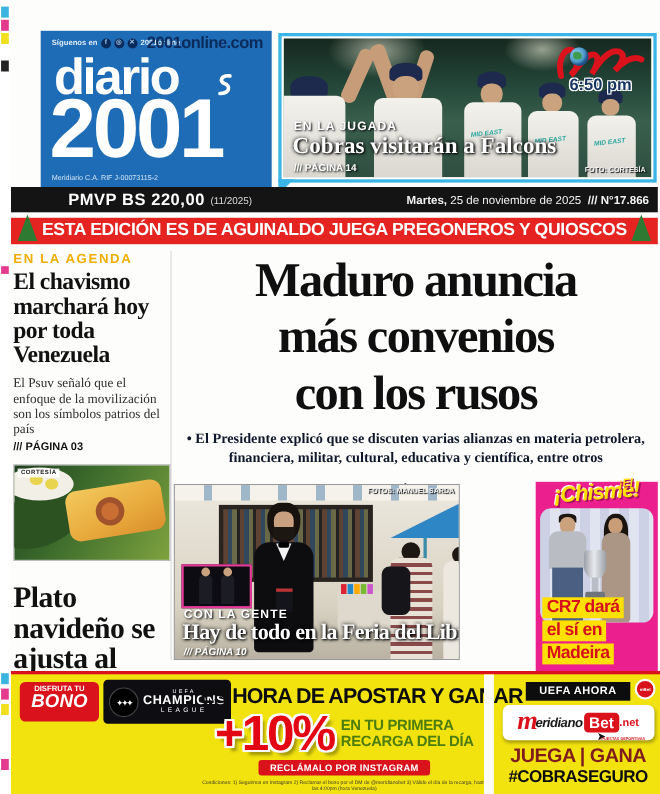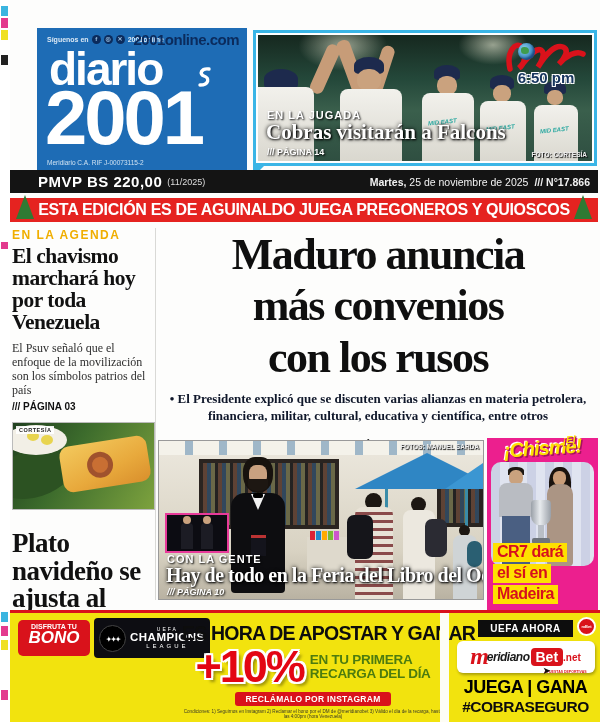--- a/index.html
+++ b/index.html
@@ -52,21 +52,21 @@
   .pm-globe { position:absolute; left:14px; top:6px; width:17px; height:17px; border-radius:50%;
     background:radial-gradient(circle at 35% 35%, #8fd0ef, #2d7fb8 70%); box-shadow:inset -2px -2px 2px rgba(0,0,60,.4); }
   .pm-globe:after { content:""; position:absolute; left:3px; top:4px; width:8px; height:7px;
     background:#3f9c4e; border-radius:40% 60% 50% 50%; }
   .pm-time { position:relative; margin-top:32px; color:#16355e; font-size:15px; font-weight:900;
     text-shadow:1px 1px 0 #fff,-1px -1px 0 #fff,1px -1px 0 #fff,-1px 1px 0 #fff; }
 
   
   .price-bar { position:absolute; left:10px; top:170px; width:588px; height:23px; background:#141414;
     color:#fff; display:flex; align-items:center; }
-  .price-label { margin-left:28px; font-size:15px; font-weight:900; letter-spacing:0.5px; }
+  .price-label { margin-left:52px; font-size:15px; font-weight:900; letter-spacing:0.5px; }
   .price-period { margin-left:5px; font-size:9px; color:#ddd; }
   .date-group { margin-left:auto; margin-right:8px; font-size:10.5px; color:#f2f2f2; }
   .date-day { font-weight:900; }
   .issue { font-weight:bold; margin-left:6px; }
 
   
   .banner { position:absolute; left:10px; top:198px; width:588px; height:24px; background:#e52320;
     display:flex; align-items:center; justify-content:center; }
   .banner-text { color:#fff; font-weight:900; font-size:16px; letter-spacing:-0.3px; }
   .tree { position:absolute; top:-3px; width:0; height:0; border-left:9px solid transparent;
@@ -99,21 +99,21 @@
 
   
   .main-story { position:absolute; left:158px; top:229px; width:440px; text-align:center; }
   .main-headline { font-family:"Liberation Serif", serif; font-weight:900; color:#0f0f0f;
     font-size:44px; line-height:1.17; letter-spacing:-1.5px; }
   .main-summary { font-family:"Liberation Serif", serif; color:#0f172a; font-size:13px;
     font-weight:bold; line-height:1.25; margin:8px auto 16px; width:430px; }
   .main-page { font-size:10px; font-weight:900; margin-top:3px; }
 
   
-  .fair-photo { position:absolute; left:158px; top:440px; width:326px; height:160px; overflow:hidden;
+  .fair-photo { position:absolute; left:158px; top:440px; width:260px; height:160px; overflow:hidden;
     border:1px solid #999; background:linear-gradient(180deg,#ece8de 0%,#d8d2c2 70%,#b9b2a2 100%); }
   .canopy-band { position:absolute; left:0; top:0; width:100%; height:14px;
     background:repeating-linear-gradient(90deg,#f4f2ea 0 26px,#9fb7c8 26px 34px); }
   .shelf { position:absolute; background:#2a2420; }
   .spines { position:absolute; inset:4px;
     background:repeating-linear-gradient(90deg,#6b4a3a 0 4px,#33506b 4px 8px,#7a7a52 8px 12px,#222 12px 15px); opacity:.8; }
   .tent { position:absolute; width:0; height:0; }
   .pole { position:absolute; width:3px; background:#3a8ca8; }
   .kr-hair { position:absolute; background:#17120e; border-radius:40% 40% 50% 50%; }
   .kr-face { position:absolute; background:#c9a180; border-radius:40%; }
@@ -202,21 +202,21 @@
     border-radius:6px; box-shadow:1px 2px 3px rgba(0,0,0,.3); display:flex; align-items:center;
     justify-content:center; }
   .mbet-m { color:#d9121b; font-family:"Liberation Serif", serif; font-style:italic; font-weight:900;
     font-size:24px; line-height:0.8; margin-right:-2px; }
   .mbet-word { color:#1a1a1a; font-style:italic; font-weight:900; font-size:12px; letter-spacing:-0.5px; }
   .mbet-bet { background:#d9121b; color:#fff; font-weight:900; font-size:14px; padding:1px 5px;
     border-radius:4px; margin-left:1px; }
   .mbet-net { color:#d9121b; font-weight:900; font-size:10px; }
   .mbet-tagline { position:absolute; right:8px; bottom:-1px; font-size:3.5px; color:#d9121b; font-weight:bold; }
   .cursor-ico { position:absolute; left:86px; bottom:-3px; font-size:10px; color:#111; }
-  .ad-cta1 { margin-top:4px; font-size:18px; font-weight:900; color:#000000; letter-spacing:-0.5px; }
+  .ad-cta1 { margin-top:4px; font-size:18px; font-weight:900; color:#7f1d1d; letter-spacing:-0.5px; }
   .ad-cta2 { font-size:15.5px; font-weight:900; color:#0d0d0d; letter-spacing:-0.5px; }
   .ad-corner-logo { position:absolute; right:4px; top:4px; width:19px; height:19px; border-radius:50%;
     background:#d9121b; border:2px solid #fff; color:#fff; font-size:4px; font-weight:900;
     line-height:15px; text-align:center; }
 </style>
 </head>
 <body>
 
 <div class="page">
 

